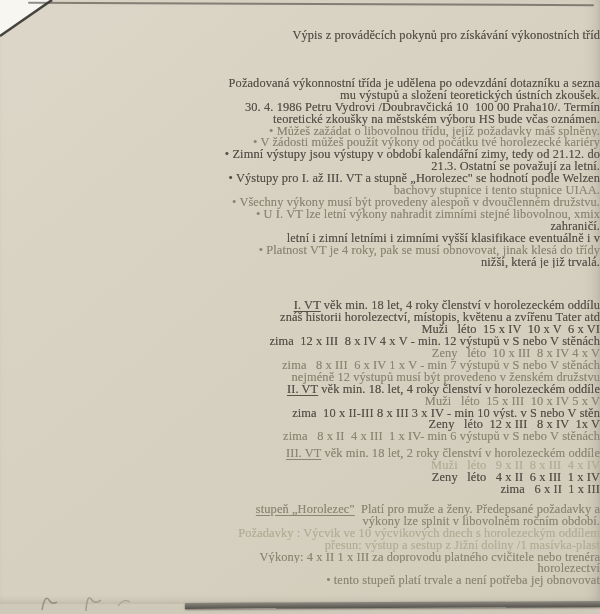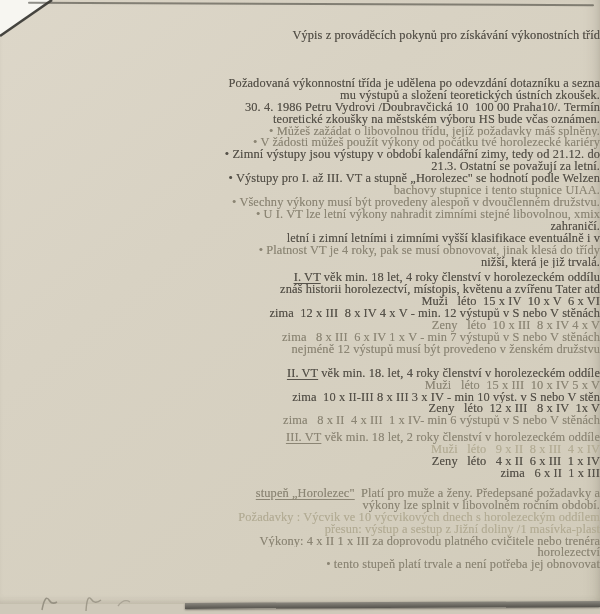--- a/index.html
+++ b/index.html
@@ -56,28 +56,28 @@
       <div class="line n"><span>• Zimní výstupy jsou výstupy v období kalendářní zimy, tedy od 21.12. do</span></div>
       <div class="line n"><span>  21.3. Ostatní se považují za letní.</span></div>
       <div class="line n"><span>• Výstupy pro I. až III. VT a stupně „Horolezec" se hodnotí podle Welzen</span></div>
       <div class="line f"><span>  bachovy stupnice i tento stupnice UIAA.</span></div>
       <div class="line f"><span>• Všechny výkony musí být provedeny alespoň v dvoučlenném družstvu.</span></div>
       <div class="line f"><span>• U I. VT lze letní výkony nahradit zimními stejné libovolnou, xmix</span></div>
       <div class="line n"><span>  zahraničí.</span></div>
       <div class="line n"><span>  letní i zimní letními i zimními vyšší klasifikace eventuálně i v</span></div>
       <div class="line f"><span>• Platnost VT je 4 roky, pak se musí obnovovat, jinak klesá do třídy</span></div>
       <div class="line n"><span>  nižší, která je již trvalá.</span></div>
-      <div class="line n" style="margin-top: 4px;"><span>  </span><span class="u">I. VT</span><span> věk min. 18 let, 4 roky členství v horolezeckém oddílu</span></div>
+      <div class="line n" style="margin-top: 32px;"><span>  </span><span class="u">I. VT</span><span> věk min. 18 let, 4 roky členství v horolezeckém oddílu</span></div>
       <div class="line n"><span>  znáš historii horolezectví, místopis, květenu a zvířenu Tater atd</span></div>
       <div class="line n"><span>  Muži   léto  15 x IV  10 x V  6 x VI</span></div>
       <div class="line n"><span>         zima  12 x III  8 x IV 4 x V - min. 12 výstupů v S nebo V stěnách</span></div>
       <div class="line f"><span>  Ženy   léto  10 x III  8 x IV 4 x V</span></div>
       <div class="line f"><span>         zima   8 x III  6 x IV 1 x V - min 7 výstupů v S nebo V stěnách</span></div>
       <div class="line f"><span>               nejméně 12 výstupů musí být provedeno v ženském družstvu</span></div>
-      <div class="line n" style="margin-top: 12px;"><span> </span><span class="u">II. VT</span><span> věk min. 18. let, 4 roky členství v horolezeckém oddíle</span></div>
+      <div class="line n" style="margin-top: 0;"><span> </span><span class="u">II. VT</span><span> věk min. 18. let, 4 roky členství v horolezeckém oddíle</span></div>
       <div class="line f"><span>  Muži   léto  15 x III  10 x IV 5 x V</span></div>
       <div class="line n"><span>         zima  10 x II-III 8 x III 3 x IV - min 10 výst. v S nebo V stěn</span></div>
       <div class="line n"><span>  Ženy   léto  12 x III   8 x IV  1x V</span></div>
       <div class="line f"><span>         zima   8 x II  4 x III  1 x IV- min 6 výstupů v S nebo V stěnách</span></div>
       <div class="line f" style="margin-top: 5px;"><span> </span><span class="u">III. VT</span><span> věk min. 18 let, 2 roky členství v horolezeckém oddíle</span></div>
       <div class="line vf"><span>  Muži   léto   9 x II  8 x III  4 x IV</span></div>
       <div class="line n"><span>  Ženy   léto   4 x II  6 x III  1 x IV</span></div>
       <div class="line n"><span>         zima   6 x II  1 x III</span></div>
       <div class="line f" style="margin-top: 8px;"><span>  </span><span class="u">stupeň „Horolezec"</span><span>  Platí pro muže a ženy. Předepsané požadavky a</span></div>
       <div class="line f"><span>  výkony lze splnit v libovolném ročním období.</span></div>

